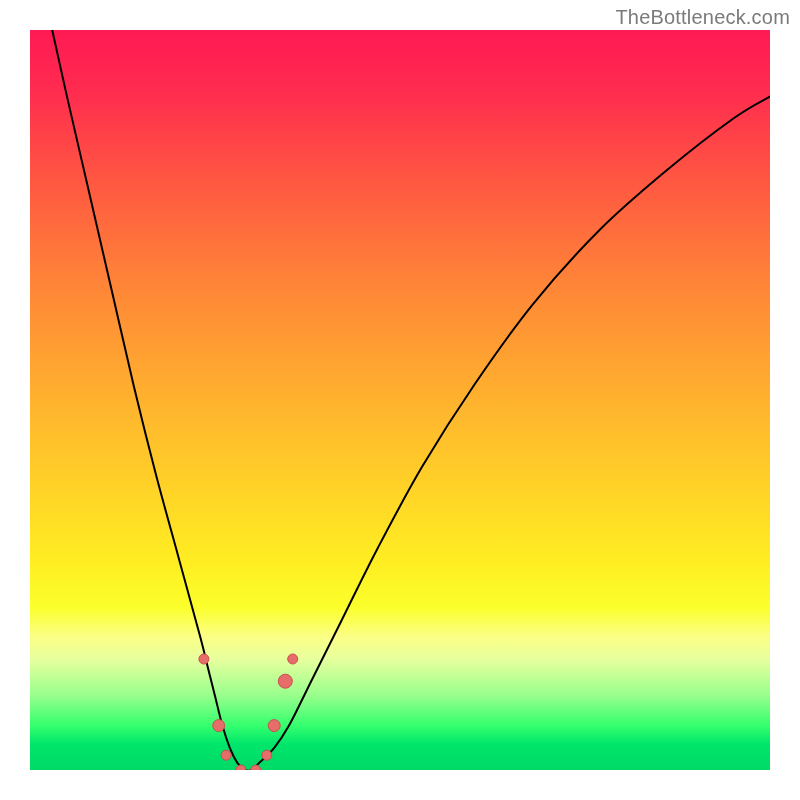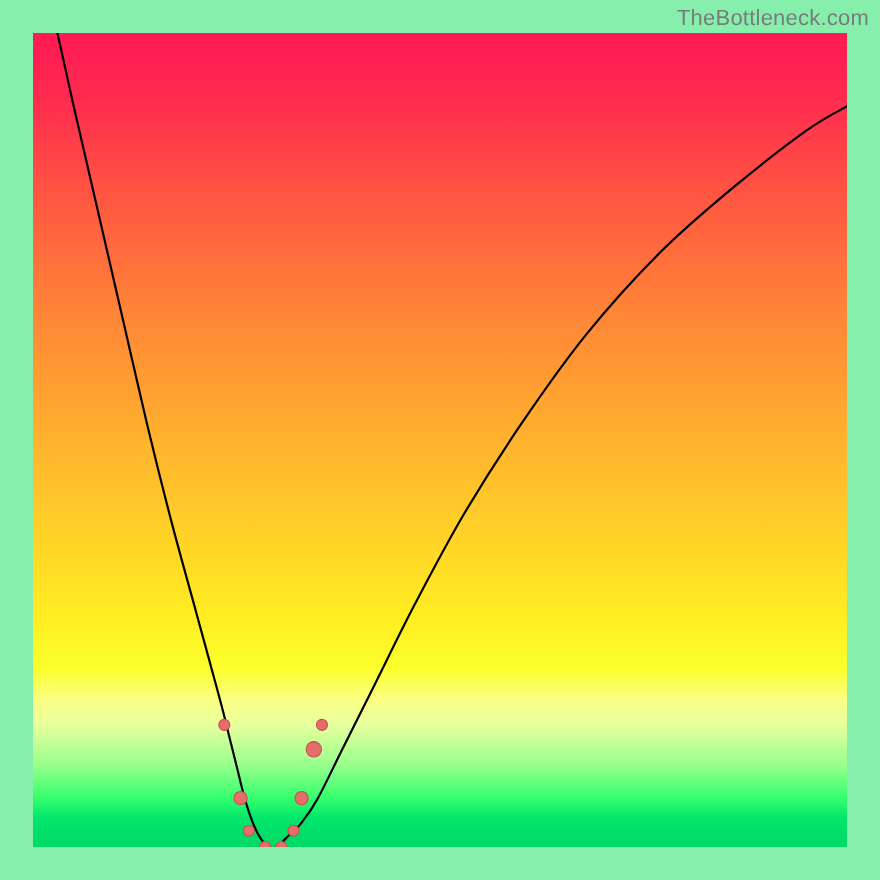--- a/index.html
+++ b/index.html
@@ -8,21 +8,21 @@
     width: 800px;
     height: 800px;
     background: #000;
     overflow: hidden;
     font-family: Arial, Helvetica, sans-serif;
   }
   #stage {
     position: relative;
     width: 800px;
     height: 800px;
-    background: #86efac;
+    background: #ffffff;
   }
   #plot-area {
     position: absolute;
     left: 30px;
     top: 30px;
     width: 740px;
     height: 740px;
   }
   #plot-svg {
     position: absolute;

